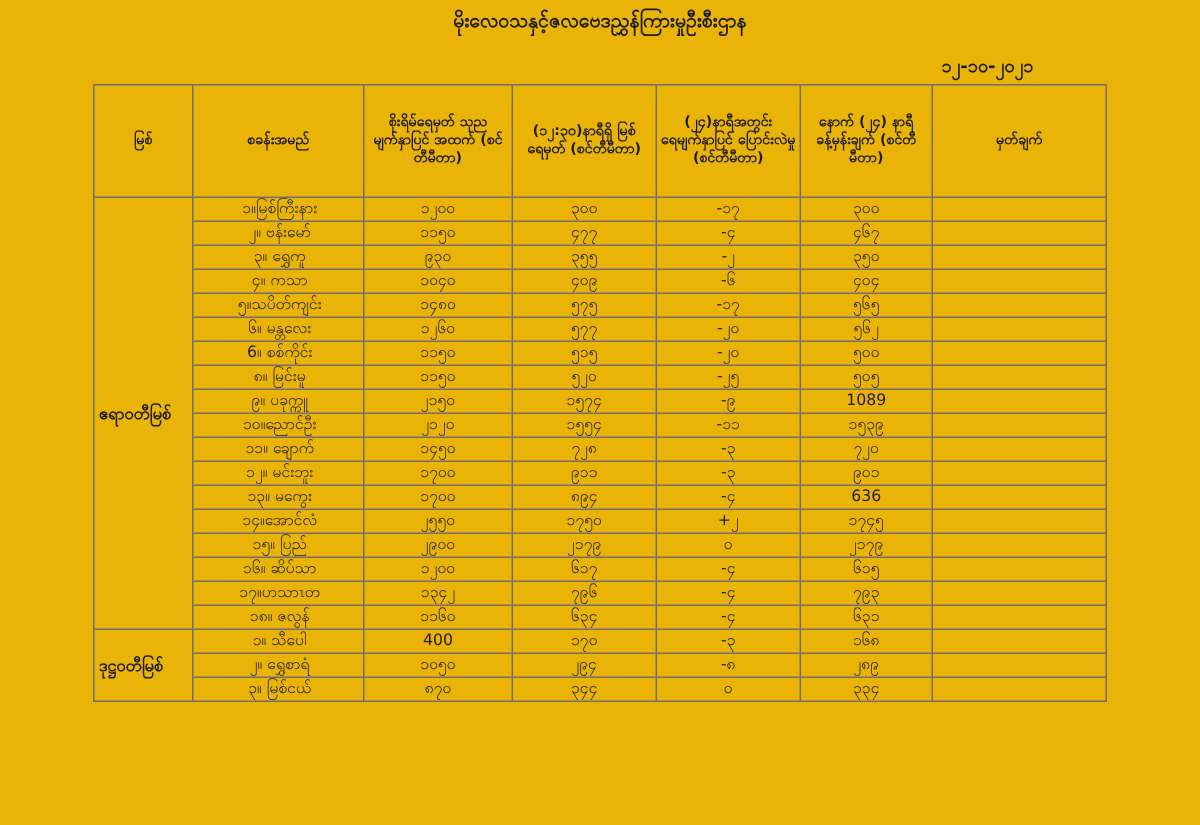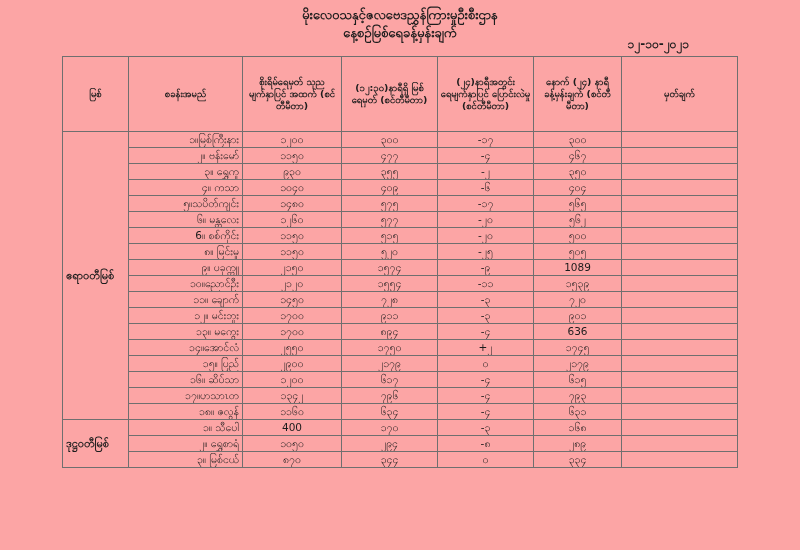--- a/index.html
+++ b/index.html
@@ -1,19 +1,19 @@
 <!DOCTYPE html>
 <html><head>
 <meta charset="utf-8">
 <style>
   html,body{margin:0;padding:0;background:#e8e8e8;}
   .page{
     position:relative;
     width:800px;height:550px;
-    background:#fca5a5;
+    background:#eab308;
     font-family:"DejaVu Sans","Liberation Sans",sans-serif;
     color:#1c1c1c;
     overflow:hidden;
   }
   .title-block{
     position:absolute;top:6px;left:0;width:800px;
     text-align:center;font-weight:bold;
     font-size:13px;line-height:1.4;
   }
   .report-date{
@@ -34,41 +34,40 @@
     font-size:9.5px;font-weight:bold;
     padding:1px 2px;vertical-align:middle;text-align:center;
     height:72px;line-height:1.25;
   }
   tbody td{
     font-size:10.5px;
     height:15px;line-height:1.05;
     padding:0 3px;text-align:center;
     white-space:nowrap;
   }
-  td.col-station{text-align:right;padding-left:5px;}
+  td.col-station{text-align:center;padding-left:5px;}
   td.river-cell{
     font-weight:bold;font-size:11px;text-align:left;
     white-space:normal;line-height:1.2;
   }
   col.c-river{width:66px;}
   col.c-station{width:114px;}
   col.c-danger{width:99px;}
   col.c-current{width:96px;}
   col.c-change{width:96px;}
   col.c-forecast{width:88px;}
   col.c-remark{width:116px;}
 </style>
 </head>
 <body>
 
 <div class="page">
 
   <div class="title-block">
     <div>မိုးလေဝသနှင့်ဇလဗေဒညွှန်ကြားမှုဦးစီးဌာန</div>
-    <div>နေ့စဉ်မြစ်ရေခန့်မှန်းချက်</div>
   </div>
 
   <div class="report-date">၁၂-၁၀-၂၀၂၁</div>
 
   <table class="forecast">
     <colgroup>
       <col class="c-river">
         <col class="c-station">
         <col class="c-danger">
       <col class="c-current">

